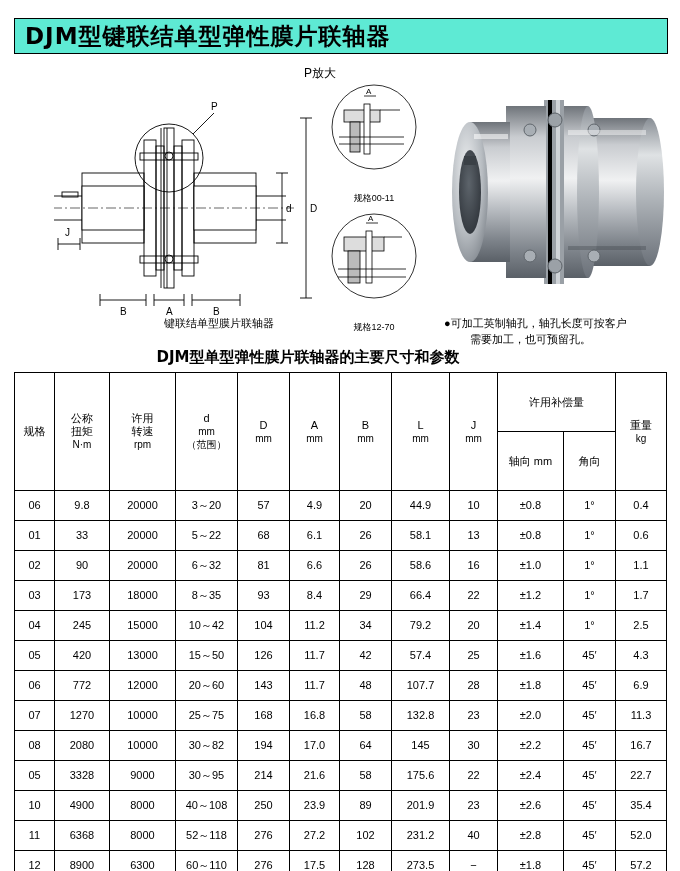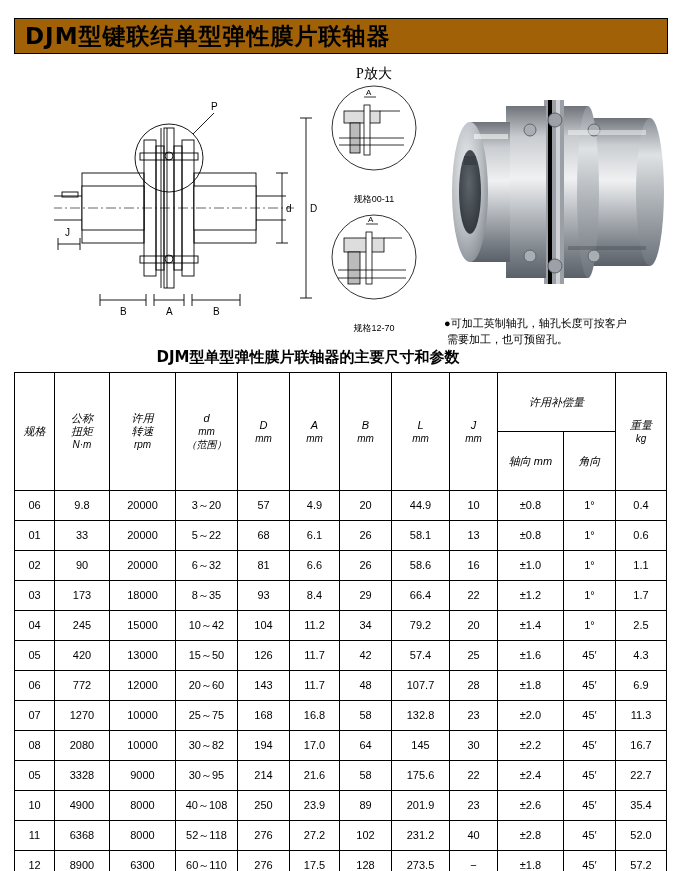--- a/index.html
+++ b/index.html
@@ -10,41 +10,41 @@
     color:#000;
     position:relative;
     overflow:hidden;
   }
   .page{position:relative;width:680px;height:871px;}
 
   
   .title-bar{
     position:absolute;left:14px;top:18px;width:652px;height:34px;
     border:1px solid #000;
-    background:#a16207;
+    background:#5eead4;
     display:flex;align-items:center;
   }
   .title-bar .title-text{
     font-size:23px;font-weight:bold;letter-spacing:1px;
     padding-left:10px;
     font-family:"DejaVu Sans","Liberation Sans",sans-serif;
   }
 
   
   .figure-area{position:absolute;left:14px;top:60px;width:652px;height:285px;}
 
   .drawing{position:absolute;left:40px;top:8px;width:300px;height:270px;}
   .drawing svg{display:block;}
   .drawing-caption{
     position:absolute;left:55px;top:248px;width:220px;text-align:center;
     font-size:11px;
   }
 
   .detail-box{position:absolute;left:290px;top:5px;width:140px;height:250px;}
-  .detail-label{font-size:14px;text-align:center;font-family:Liberation Serif, serif;}
+  .detail-label{font-size:12px;text-align:left;}
   .detail-caption{font-size:9px;text-align:center;margin-top:11px;}
 
   .photo{
     position:absolute;left:430px;top:10px;width:225px;height:240px;
   }
   .photo svg{display:block;}
 
   .photo-note{
     position:absolute;left:430px;top:255px;width:230px;
     font-size:11px;line-height:16px;
@@ -68,21 +68,20 @@
     border:1px solid #000;
     text-align:center;
     font-size:11px;
     padding:0;
     line-height:13px;
   }
   table.spec thead th{
     height:58px;
     font-weight:normal;
     font-size:11px;
-    font-style:italic;
   }
   table.spec tbody td{height:29px;}
   .hdr-sub{font-size:10px;}
   .unit{font-size:10px;}
 
   
   col.c0{width:40px;}
   col.c1{width:55px;}
   col.c2{width:66px;}
   col.c3{width:62px;}
@@ -167,20 +166,21 @@
         <g font-size="10" font-family="Liberation Sans, sans-serif" fill="#000">
           <text x="157" y="42">P</text>
           <text x="11" y="168">J</text>
           <text x="232" y="144">d</text>
           <text x="256" y="144">D</text>
           <text x="66" y="247">B</text>
           <text x="112" y="247">A</text>
           <text x="159" y="247">B</text>
         </g>
       </svg>
+      <div class="drawing-caption">键联结单型膜片联轴器</div>
     </div>
 
     <div class="detail-box">
       <div class="detail-label">P放大</div>
       <svg width="140" height="95" viewBox="0 0 140 95">
         <g stroke="#000" fill="none" stroke-width="0.8">
           <circle cx="70" cy="45" r="42"></circle>
           <rect x="40" y="28" width="36" height="12" fill="#ddd"></rect>
           <rect x="46" y="40" width="10" height="30" fill="#bbb"></rect>
           <rect x="60" y="22" width="6" height="50" fill="#fff"></rect>
@@ -264,21 +264,21 @@
         <circle cx="150" cy="186" r="6" fill="#a8aeb4" stroke="#60666c" stroke-width="1"></circle>
 
         <rect x="30" y="64" width="34" height="5" fill="#ffffff" opacity="0.55"></rect>
         <rect x="124" y="60" width="78" height="5" fill="#ffffff" opacity="0.45"></rect>
         <rect x="124" y="176" width="78" height="4" fill="#3f454b" opacity="0.35"></rect>
       </svg>
     </div>
 
     <div class="photo-note">
       <span class="bullet">●</span><span>可加工英制轴孔，轴孔长度可按客户</span><br>
-      <span style="margin-left:3px">需要加工，也可预留孔。</span>
+      <span style="margin-left:26px">需要加工，也可预留孔。</span>
     </div>
   </div>
 
   <div class="table-title">DJM型单型弹性膜片联轴器的主要尺寸和参数</div>
 
   <table class="spec">
     <colgroup>
       <col class="c0">
         <col class="c1">
         <col class="c2">

